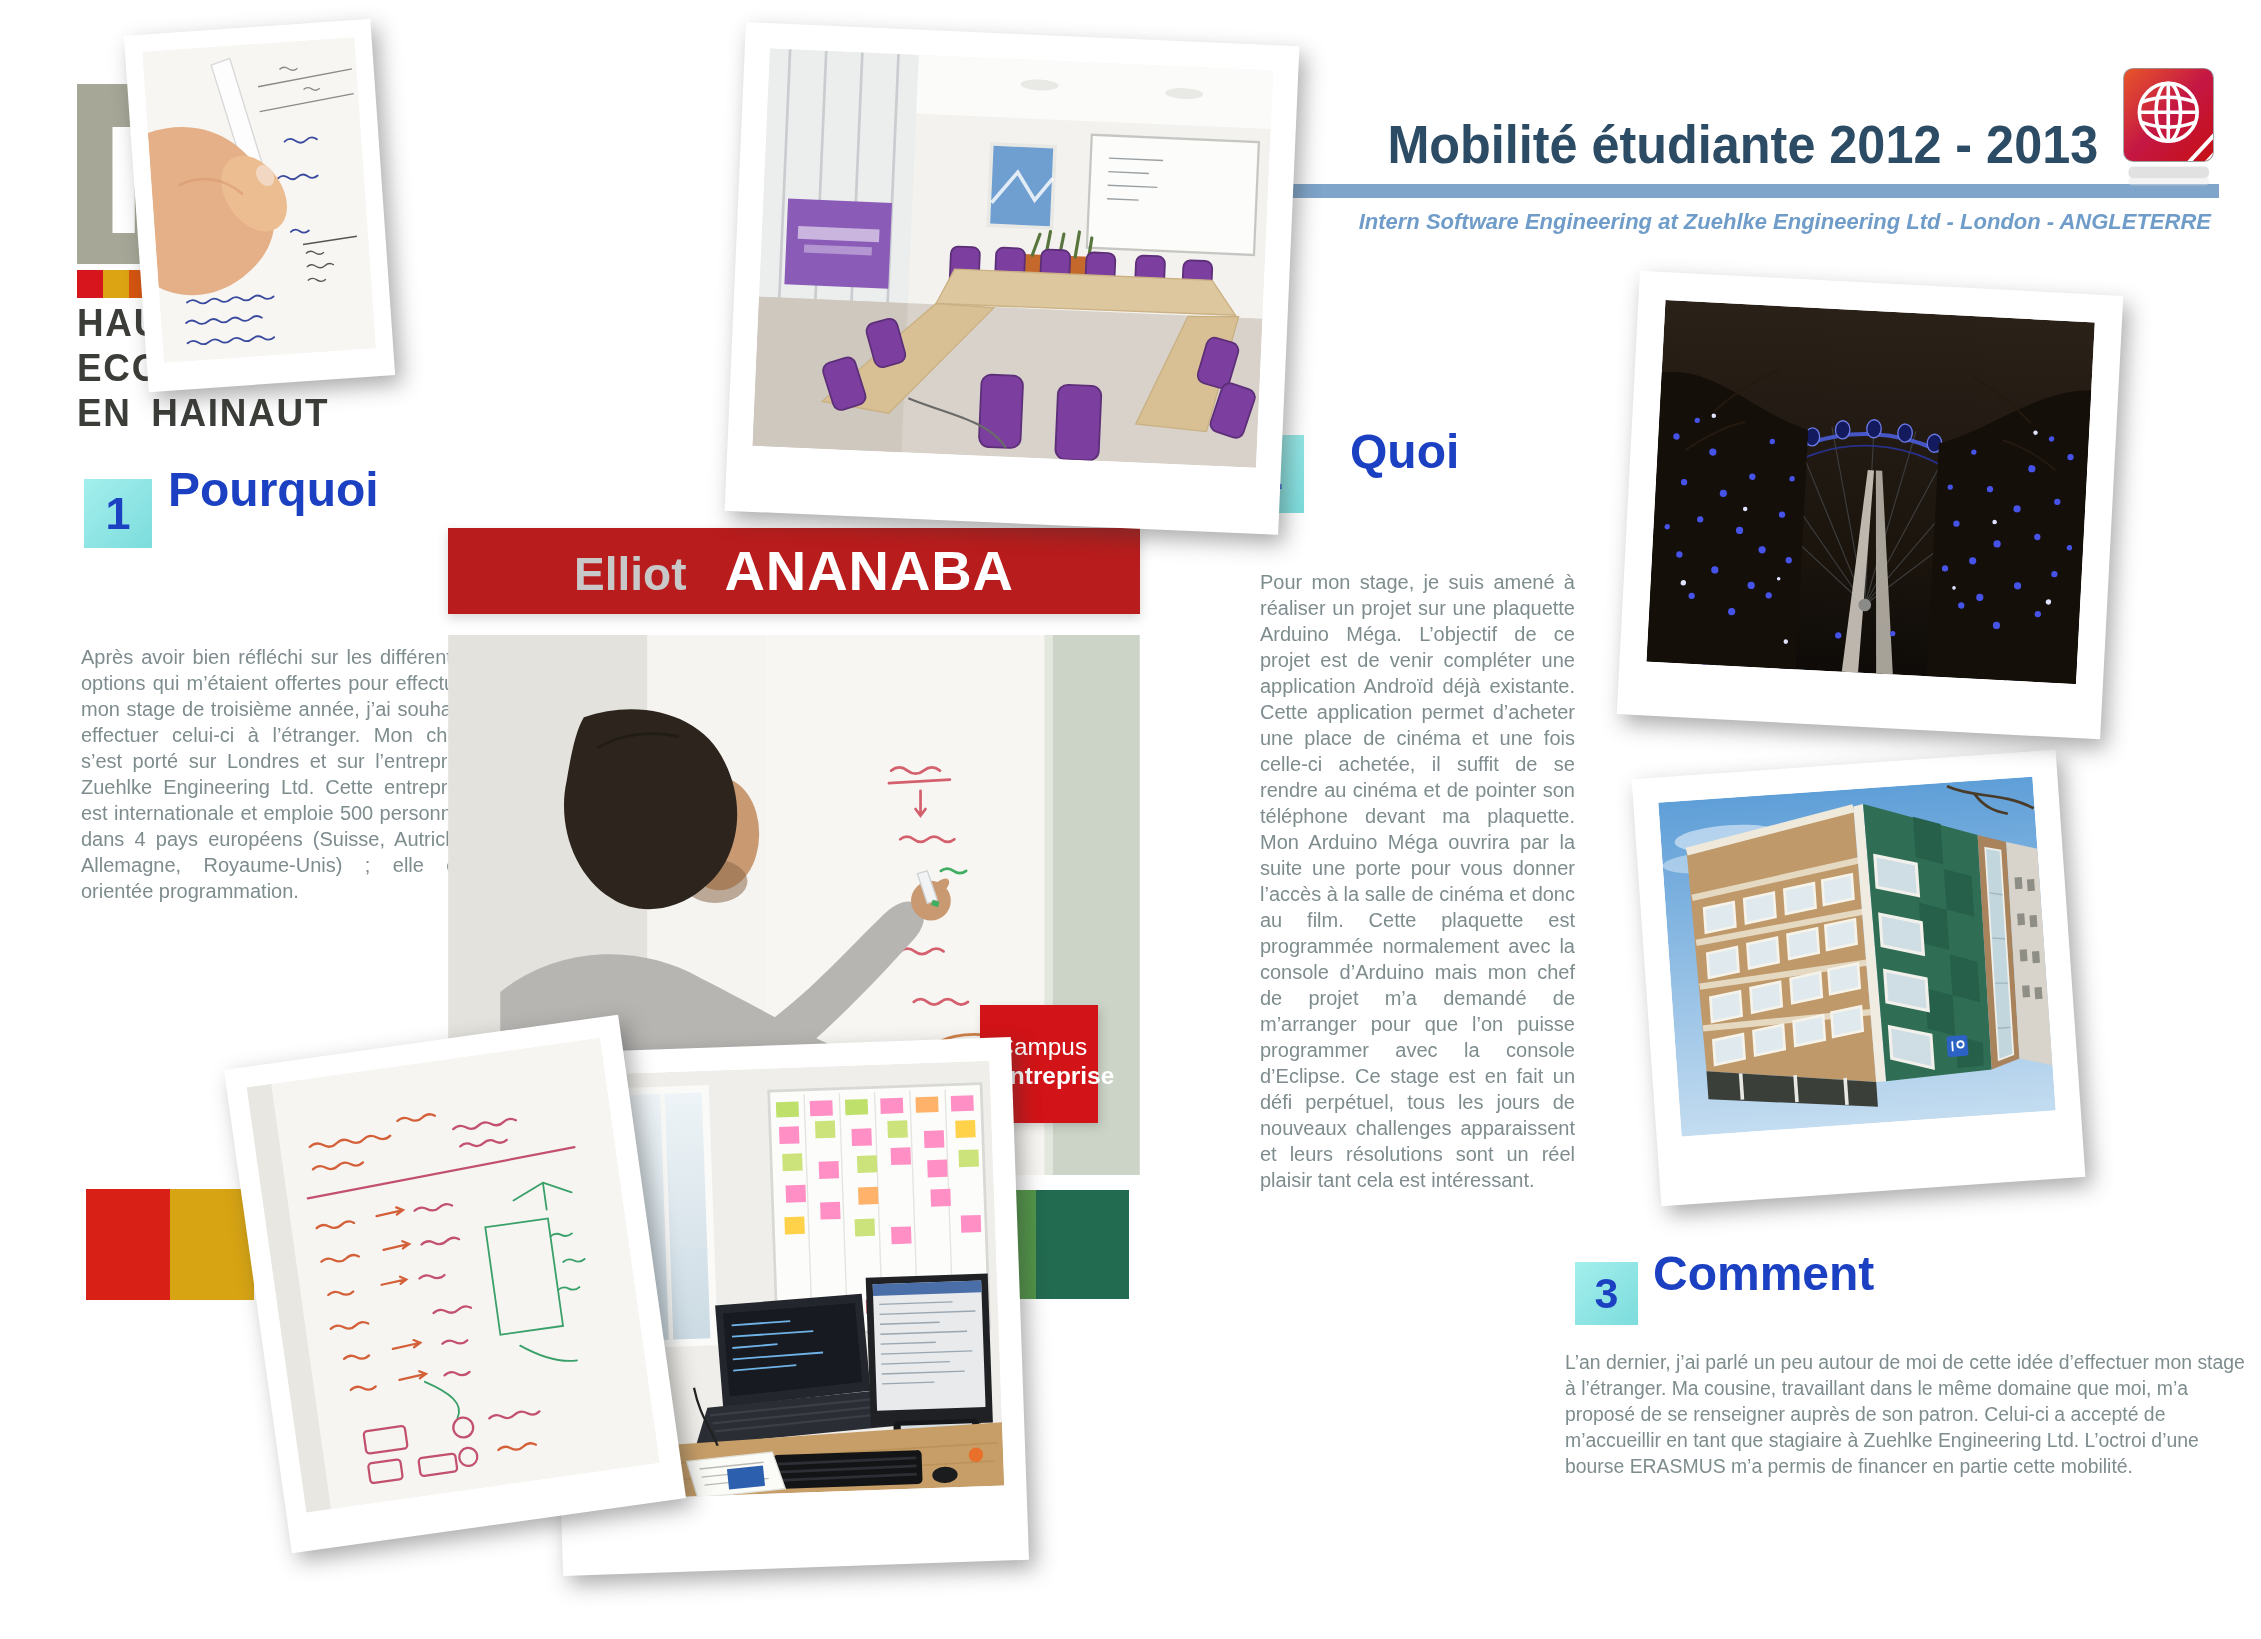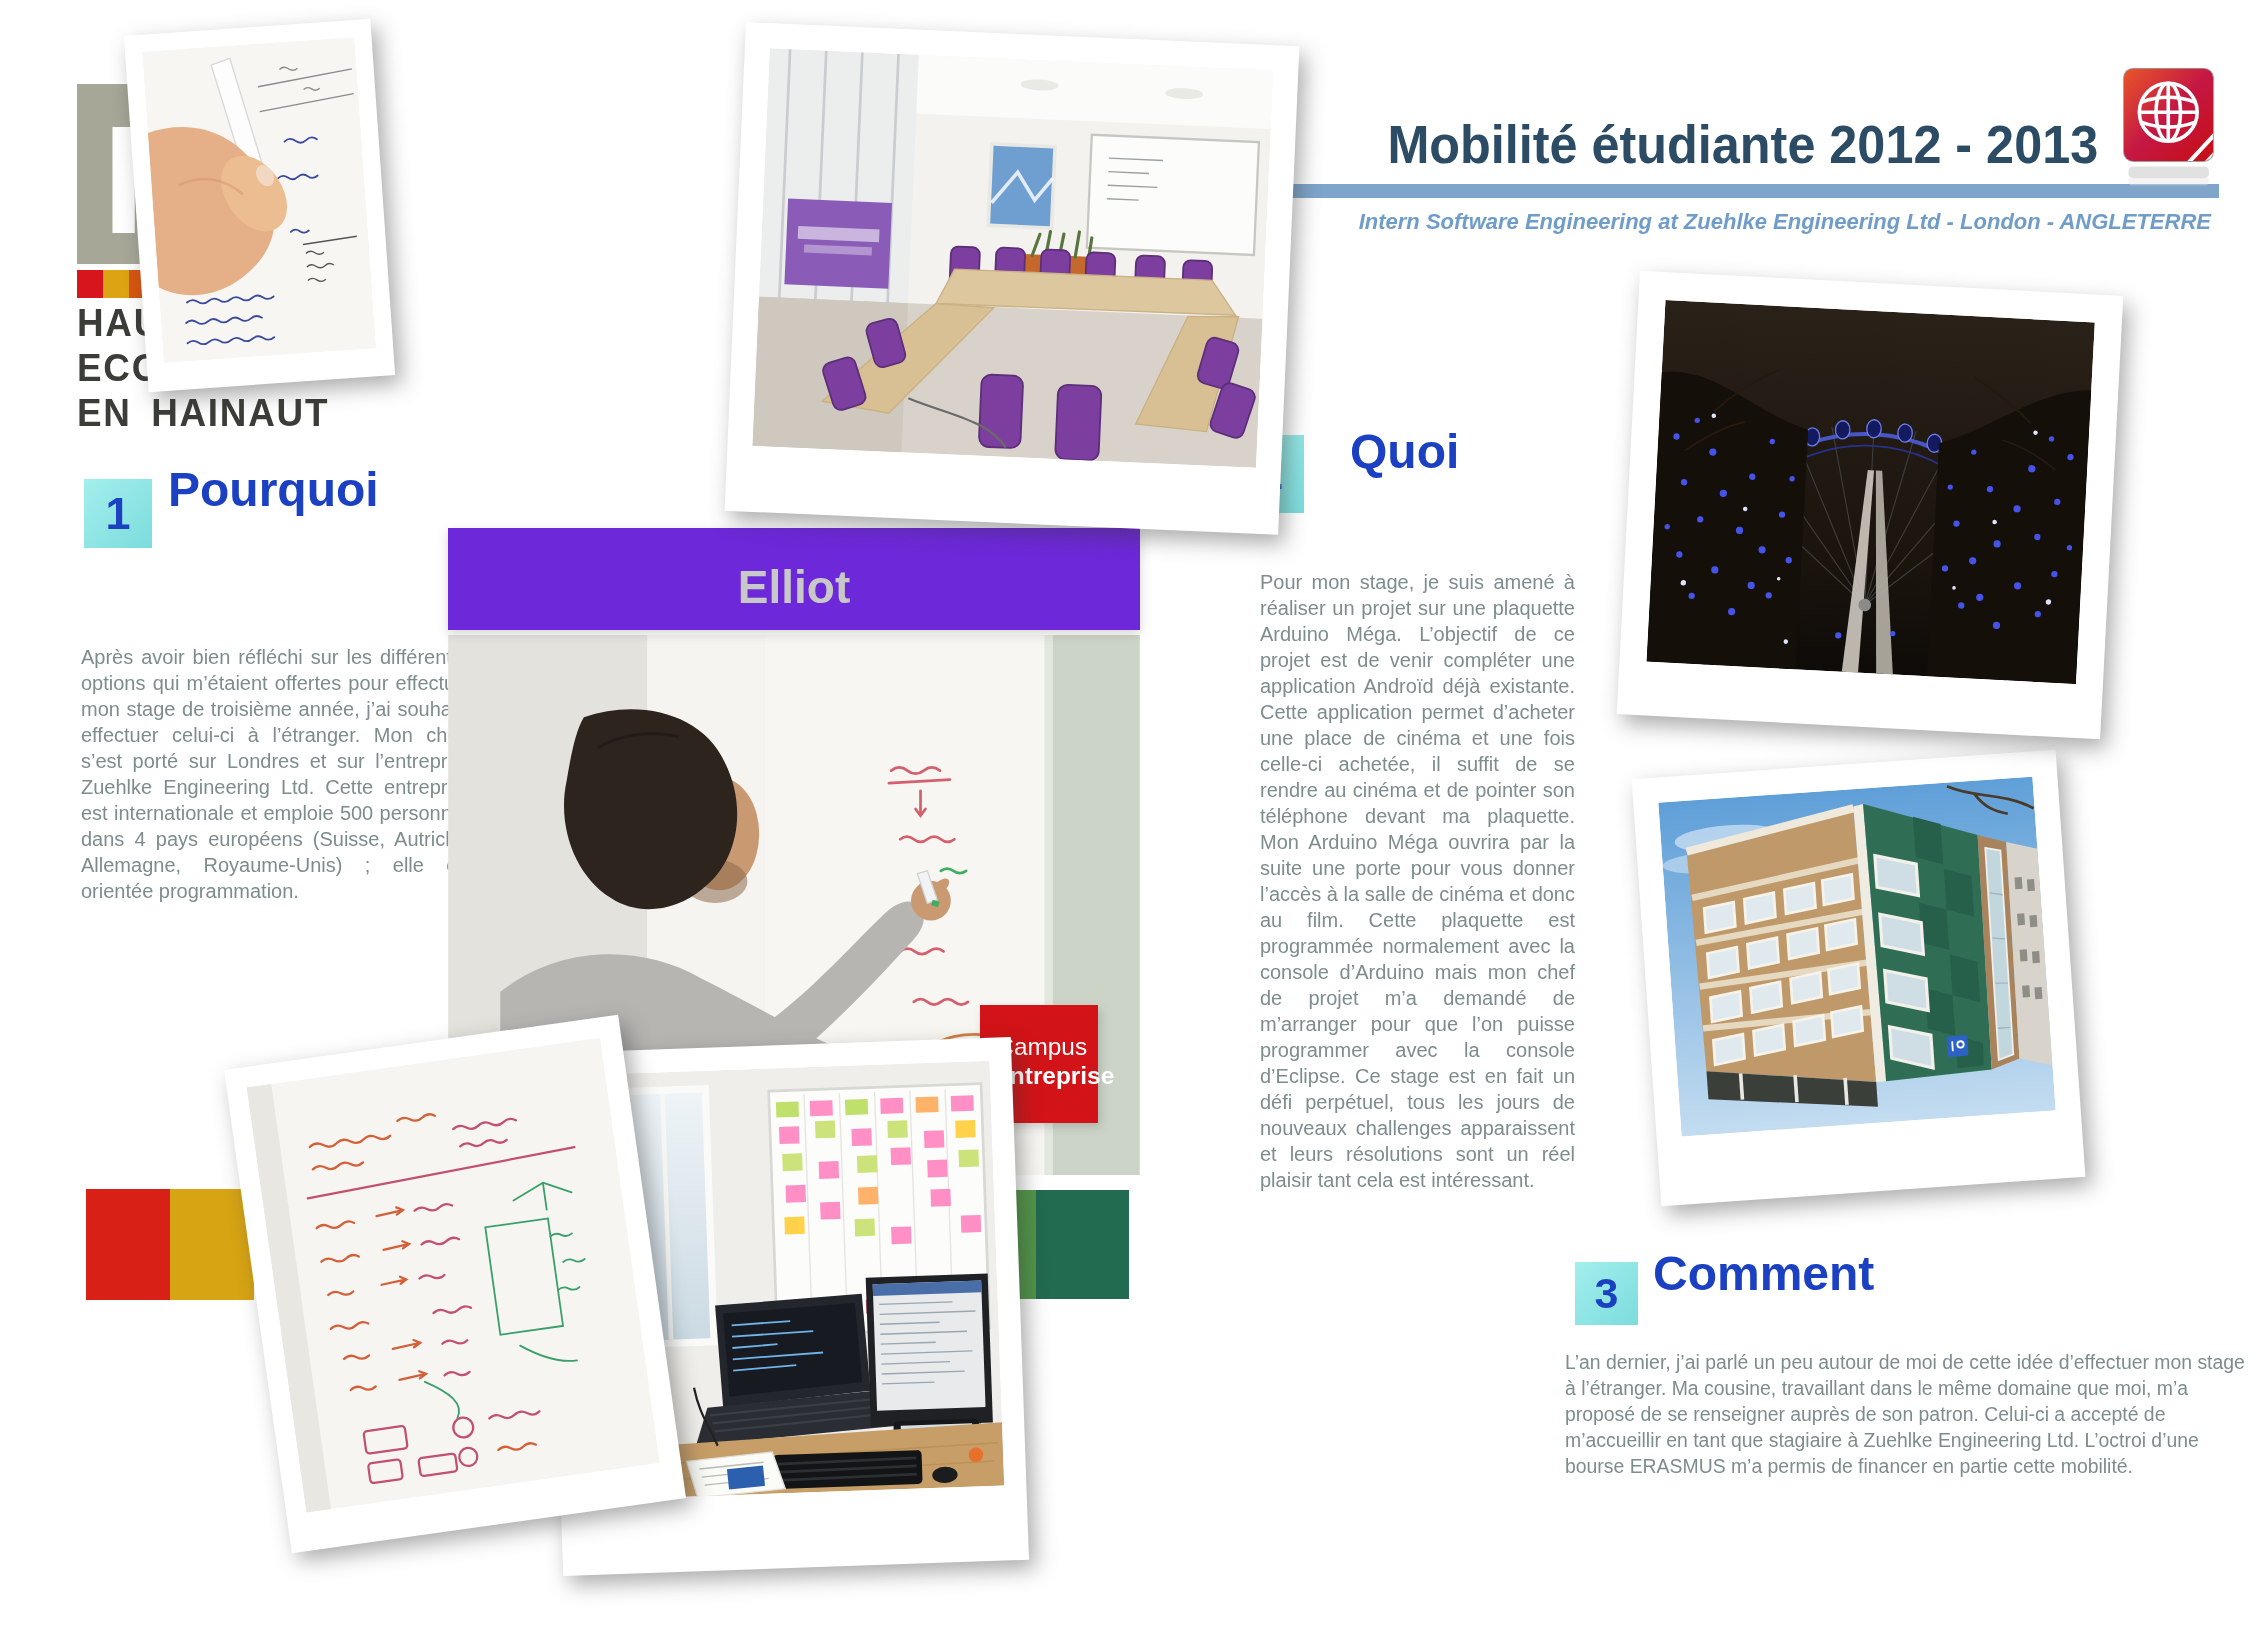--- a/index.html
+++ b/index.html
@@ -30,23 +30,23 @@
   .sec-title{position:absolute;color:#1b41c2;font-size:48px;font-weight:bold;white-space:nowrap;}
   .sec-title.t1{left:168px;top:462px;}
   .sec-title.t2{left:1350px;top:424px;}
   .sec-title.t3{left:1653px;top:1246px;}
   
   .body-text{position:absolute;color:#7e8c8e;}
   .p1{left:81px;top:644px;width:392px;font-size:20px;line-height:26px;text-align:justify;}
   .p2{left:1260px;top:569px;width:315px;font-size:20px;line-height:26px;text-align:justify;}
   .p3{left:1565px;top:1349px;width:687px;font-size:19.4px;line-height:26px;text-align:left;}
   
-  .banner{position:absolute;left:448px;top:528px;width:692px;height:86px;background:#6d28d9;
+  .banner{position:absolute;left:448px;top:528px;width:692px;height:86px;background:#b91c1c;
           display:flex;align-items:baseline;justify-content:center;gap:38px;z-index:2;
-          padding-top:16px;box-shadow:0 3.6px 10px rgba(90,90,90,.25);}
+          padding-top:0;box-shadow:0 3.6px 10px rgba(90,90,90,.25);}
   .banner .fn{color:#c8c8c8;font-size:46px;font-weight:bold;line-height:86px;}
   .banner .ln{color:#ffffff;font-size:56px;font-weight:bold;line-height:86px;letter-spacing:0.9px;}
   .campus{position:absolute;left:980px;top:1005px;width:118px;height:118px;background:#d21317;
           z-index:4;color:#fff;padding:0;box-shadow:2.7px 3.6px 9px rgba(80,80,80,.25);}
   .campus .cl{position:absolute;left:16.3px;font-size:24.4px;line-height:27px;}
   .campus .cl.a{top:28px;font-weight:normal;}
   .campus .cl.b{top:57px;font-weight:bold;}
   
   .photo-flat{position:absolute;left:448px;top:635px;width:692px;height:540px;z-index:1;}
   .photo-flat svg{display:block;}
@@ -148,20 +148,21 @@
   <div class="numbox n3">
       <span>3</span>
     </div>
   <div class="sec-title t3">Comment</div>
   <div class="body-text p3">
     <div>L’an dernier, j’ai parlé un peu autour de moi de cette idée d’effectuer mon stage à l’étranger. Ma cousine, travaillant dans le même domaine que moi, m’a proposé de se renseigner auprès de son patron. Celui-ci a accepté de m’accueillir en tant que stagiaire à Zuehlke Engineering Ltd. L’octroi d’une bourse ERASMUS m’a permis de financer en partie cette mobilité.</div>
   </div>
 
   <div class="banner">
     <span class="fn">Elliot</span>
+    <span class="ln">ANANABA</span>
   </div>
 
   <div class="photo-flat">
     <svg width="692" height="540" viewBox="0 0 1530 1195">
       <rect width="1530" height="1195" fill="#edecea"></rect>
       <rect x="0" y="0" width="440" height="1195" fill="#e4e2dd"></rect>
       <rect x="440" y="0" width="260" height="1195" fill="#f5f4f1"></rect>
       <rect x="700" y="0" width="620" height="1195" fill="#f7f6f2"></rect>
       <rect x="1320" y="0" width="210" height="1195" fill="#ccd4c7"></rect>
       <rect x="1320" y="0" width="18" height="1195" fill="#e3e8df"></rect>

